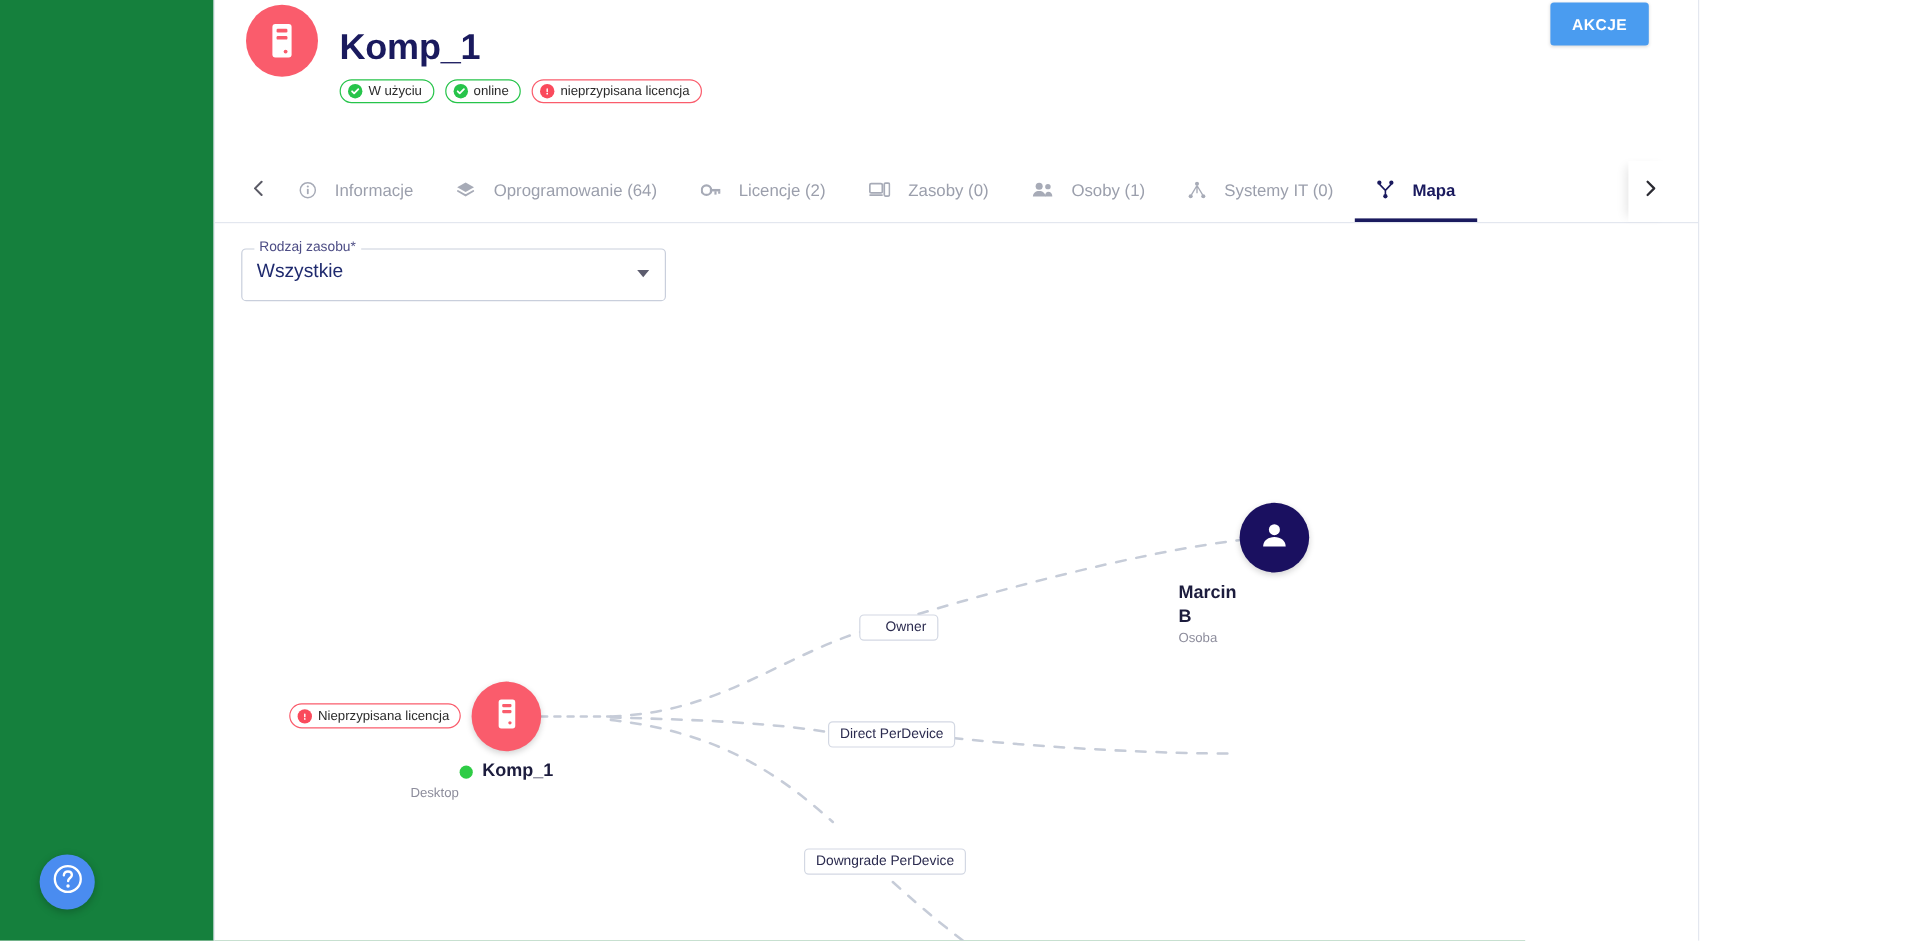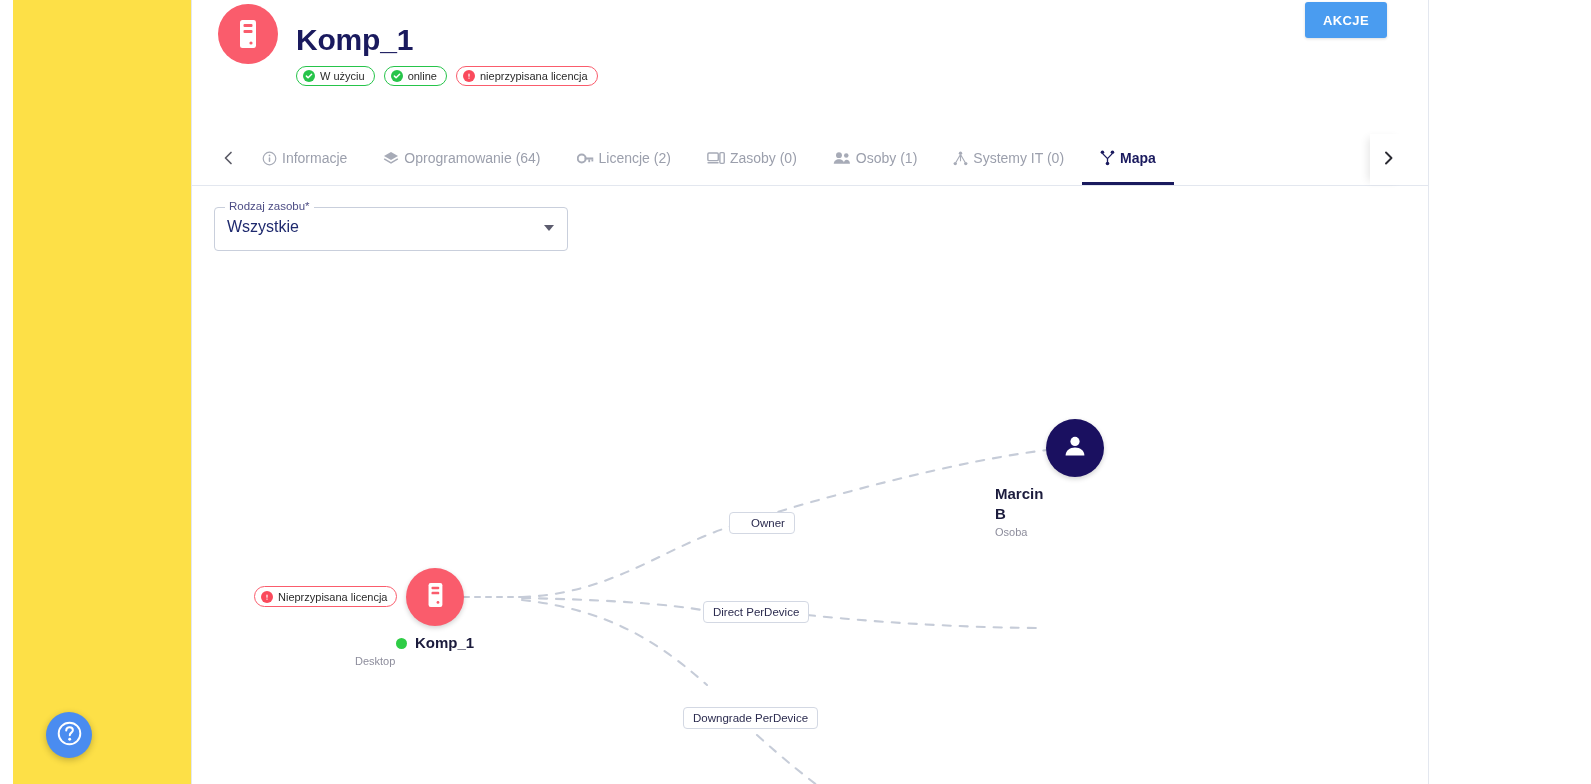--- a/index.html
+++ b/index.html
@@ -7,22 +7,21 @@
     margin: 0; padding: 0;
     width: 1591px; height: 784px;
     overflow: hidden;
     background: #ffffff;
     font-family: "Liberation Sans", sans-serif;
   }
   #app {
     position: relative;
     width: 1271px;
     height: 784px;
-    background: #fde047;
-    margin-left: 13px;
+    background: #15803d;
   }
 
   
   .content-frame {
     position: absolute;
     left: 178px;
     top: 0;
     width: 1238px;
     height: 784px;
     border-left: 1px solid #e3e7ef;
@@ -135,21 +134,21 @@
     left: 52px; top: 0;
     right: 58px;
     height: 51px;
     display: flex;
     align-items: stretch;
     overflow: hidden;
   }
   .tab {
     display: flex;
     align-items: center;
-    gap: 5px;
+    gap: 15px;
     padding: 0 18px;
     height: 51px;
     font-size: 14px;
     color: #9b9fac;
     white-space: nowrap;
     cursor: pointer;
     border-bottom: 3px solid transparent;
     flex: 0 0 auto;
   }
   .tab .tab-icon { display: flex; align-items: center; color: #a7abb7; }

